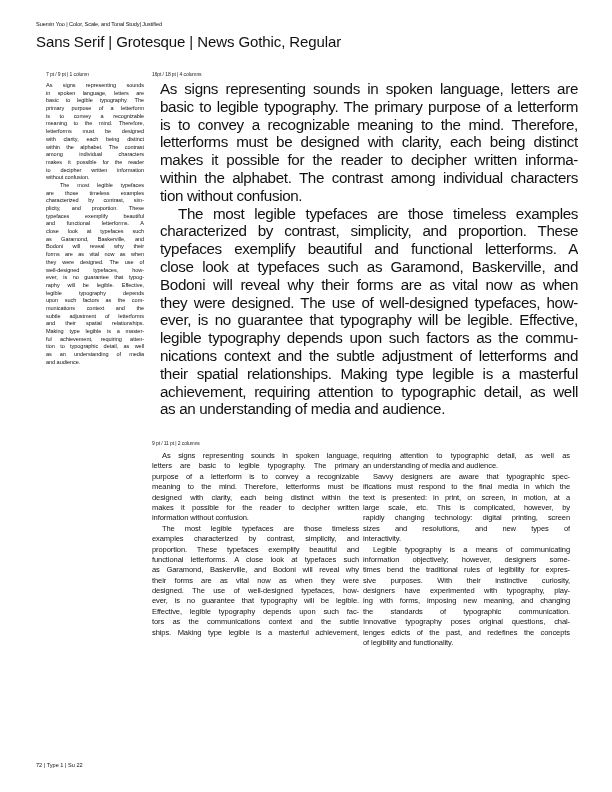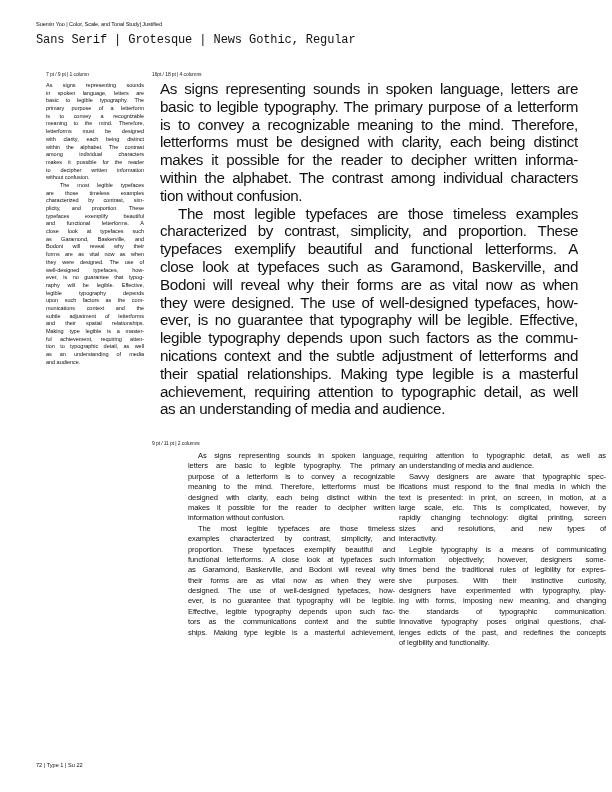--- a/index.html
+++ b/index.html
@@ -1,35 +1,35 @@
 <!DOCTYPE html>
 <html><head>
 <meta charset="utf-8">
 <style>
   html, body { margin: 0; padding: 0; background: #ffffff; }
   body { width: 612px; height: 792px; position: relative; overflow: hidden; color: #111; font-family: "Liberation Sans", sans-serif; }
   .abs { position: absolute; }
   .header-small { left: 36px; top: 21px; font-size: 5.6px; letter-spacing: -0.1px; color: #111; }
-  .header-big { left: 36px; top: 33px; font-size: 12px; color: #111; letter-spacing: -0.1px; font-family: Liberation Mono, monospace; }
+  .header-big { left: 36px; top: 33px; font-size: 15px; color: #111; letter-spacing: -0.1px; }
   .label { font-size: 5px; color: #222; letter-spacing: -0.1px; }
   .line { display: block; white-space: nowrap; text-align: justify; text-align-last: justify; overflow: hidden; }
   .line.last { text-align-last: left; }
 
   
   .col7 { left: 46px; top: 82px; width: 98px; font-size: 5.55px; line-height: 7.7px; letter-spacing: -0.05px; }
   .col7 .line { height: 7.7px; }
   .col7 .indent { padding-left: 14px; }
 
   
   .col16 { left: 160px; top: 80px; width: 418px; font-size: 15.2px; line-height: 17.8px; letter-spacing: -0.35px; }
   .col16 .line { height: 17.8px; }
   .col16 .indent { padding-left: 18px; }
 
   
-  .col9 { top: 451px; width: 207px; font-size: 7.55px; line-height: 10.4px; letter-spacing: -0.1px; margin-left: 36px; }
+  .col9 { top: 451px; width: 207px; font-size: 7.55px; line-height: 10.4px; letter-spacing: -0.1px; }
   .col9 .line { height: 10.4px; }
   .col9 .indent { padding-left: 10px; }
   .col9a { left: 152px; }
   .col9b { left: 363px; }
 
   .footer { left: 36px; top: 762px; font-size: 5.6px; color: #111; }
 </style>
 </head>
 <body>
 

